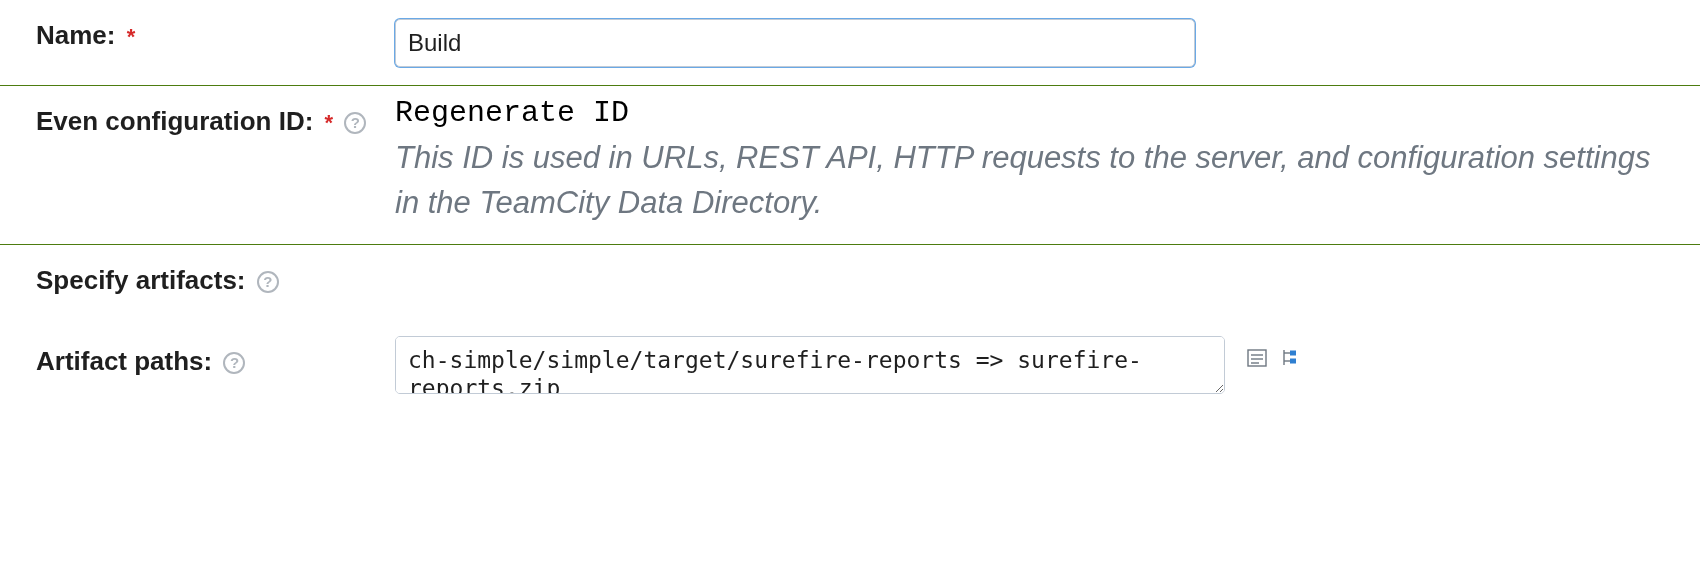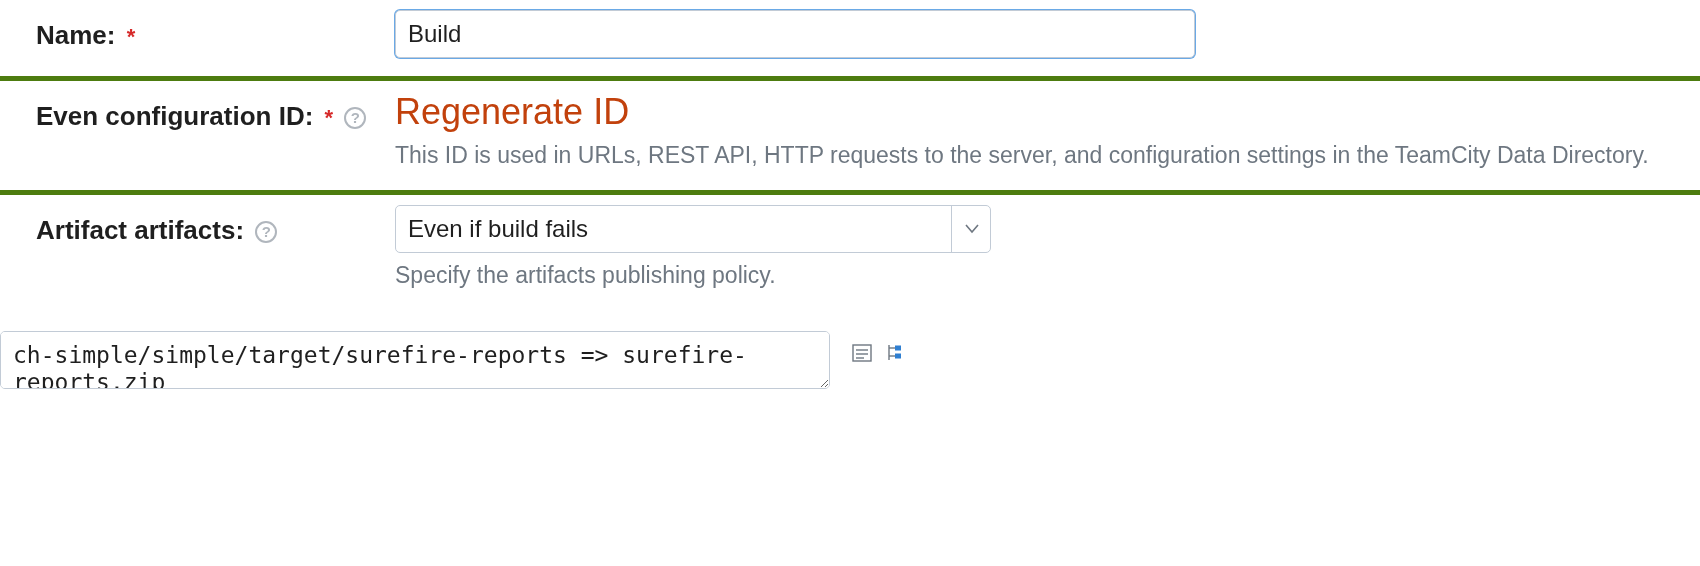--- a/index.html
+++ b/index.html
@@ -10,21 +10,21 @@
     font-size: 24px;
     color: #1f1f1f;
     background: #fff;
     width: 1700px;
   }
   .form { width: 1700px; }
   .row {
     display: flex;
     align-items: flex-start;
     padding: 10px 0 18px 0;
-    border-bottom: 5px solid #4d7c0f;
+    border-bottom: 1px solid #4d7c0f;
   }
   .row.no-border { border-bottom: none; }
   .label-col {
     width: 395px;
     min-width: 395px;
     padding-left: 36px;
     padding-right: 20px;
     padding-top: 8px;
     font-weight: 700;
     font-size: 26px;
@@ -63,41 +63,44 @@
     background: #fff;
     padding: 8px 12px;
     font-size: 24px;
     font-family: inherit;
     color: #1f1f1f;
   }
   input.text-input { width: 800px; height: 48px; }
   .input-focused {
     border: 1px solid #6aa9e6;
     box-shadow: 0 0 0 1px #6aa9e6;
+    margin-top: 9px;
   }
   textarea.text-area {
     width: 830px;
     height: 58px;
     resize: both;
     font-family: ui-monospace, SFMono-Regular, Menlo, Consolas, monospace;
     font-size: 23px;
     line-height: 1.2;
     padding: 10px 12px;
   }
   .hint {
     color: #6e7781;
-    font-size: 23px;
+    font-size: 31px;
     line-height: 1.45;
     max-width: 1260px;
+    font-style: italic;
   }
   .link {
-    color: #c2410c;
-    font-size: 36px;
+    color: #000000;
+    font-size: 30px;
     cursor: pointer;
     white-space: nowrap;
+    font-family: Liberation Mono, monospace;
   }
   .select-wrap {
     position: relative;
     width: 596px;
   }
   .select-box {
     width: 100%;
     height: 48px;
     padding-right: 48px;
     display: flex;
@@ -155,41 +158,30 @@
       <div class="value-line">
         <span class="link">Regenerate ID</span>
       </div>
       <div class="hint">This ID is used in URLs, REST API, HTTP requests to the server, and configuration settings in the TeamCity Data Directory.</div>
     </div>
   </div>
 
 
   <div class="row no-border">
     <div class="label-col">
-      <span>Artifact artifacts:</span>
+      <span>Specify artifacts:</span>
       <span class="help-icon">?</span>
     </div>
-    <div class="value-col">
-      <div class="value-line">
-        <div class="select-wrap">
-          <div class="select-box">
-            <span>Even if build fails</span>
-          </div>
-          <div class="select-arrow-box">
-            <svg viewBox="0 0 14 10">
-                <path d="M1 1 L7 8 L13 1" fill="none" stroke="#6e7781" stroke-width="1.6"></path>
-              </svg>
-          </div>
-        </div>
-      </div>
-      <div class="hint">Specify the artifacts publishing policy.</div>
-    </div>
   </div>
 
   <div class="row no-border" style="padding-top:20px;">
+    <div class="label-col">
+      <span>Artifact paths:</span>
+      <span class="help-icon">?</span>
+    </div>
     <div class="value-col">
       <div class="value-line" style="align-items:flex-start;">
         <textarea class="text-area" style="">ch-simple/simple/target/surefire-reports =&gt; surefire-reports.zip</textarea>
         <div class="textarea-icons">
           <span class="icon-btn">
             <svg viewBox="0 0 22 22">
               <rect x="2" y="3" width="18" height="16" fill="none" stroke="#6e7781" stroke-width="1.4"></rect>
               <line x1="5" y1="8" x2="17" y2="8" stroke="#6e7781" stroke-width="1.4"></line>
               <line x1="5" y1="12" x2="17" y2="12" stroke="#6e7781" stroke-width="1.4"></line>
               <line x1="5" y1="16" x2="13" y2="16" stroke="#6e7781" stroke-width="1.4"></line>

